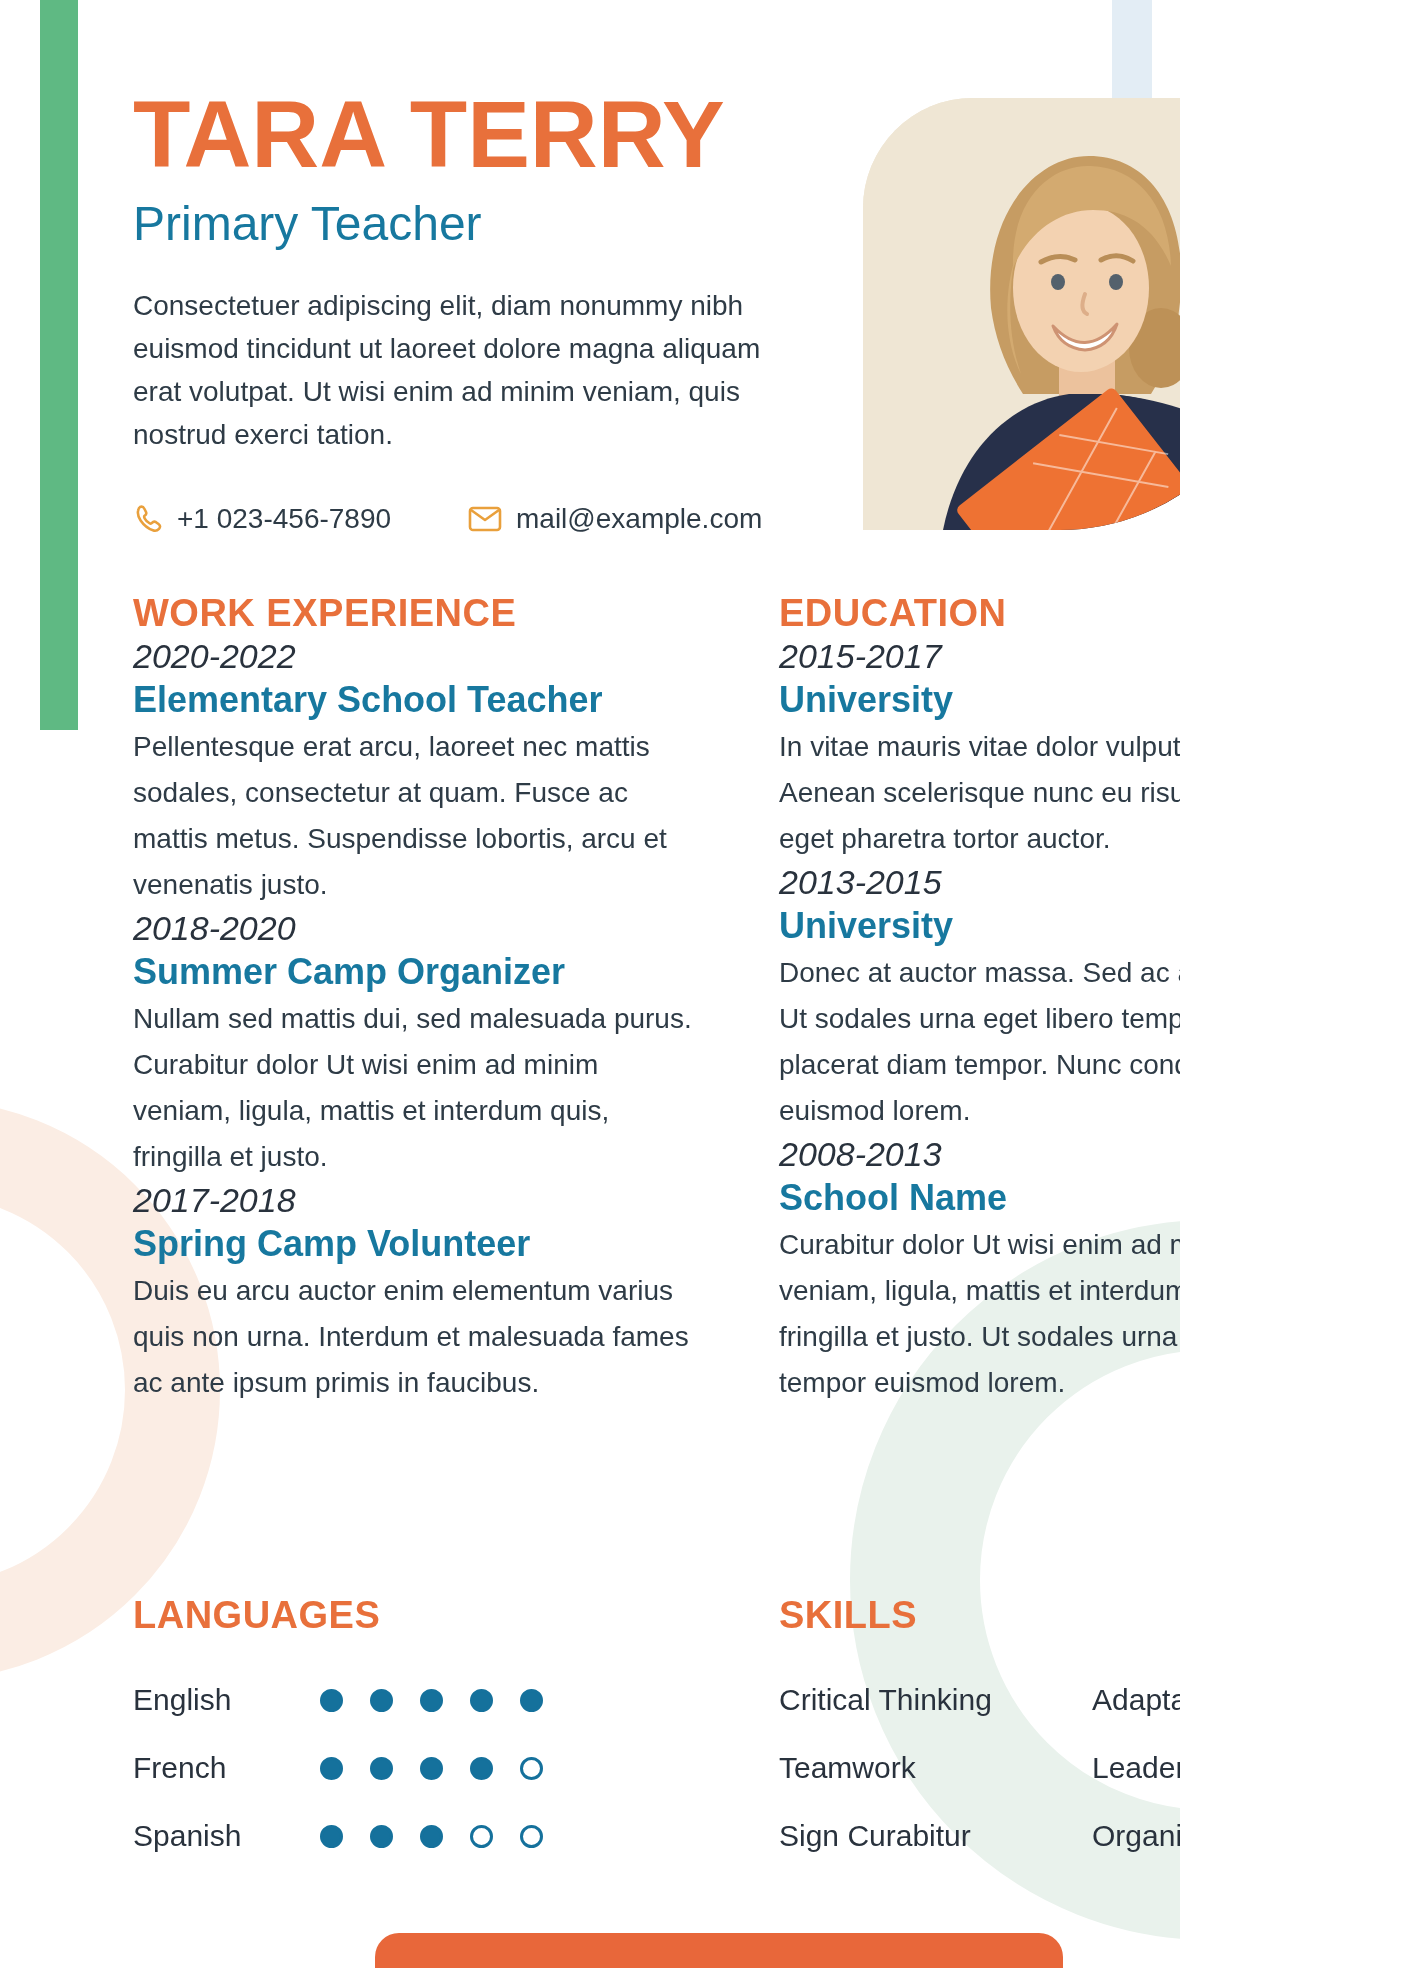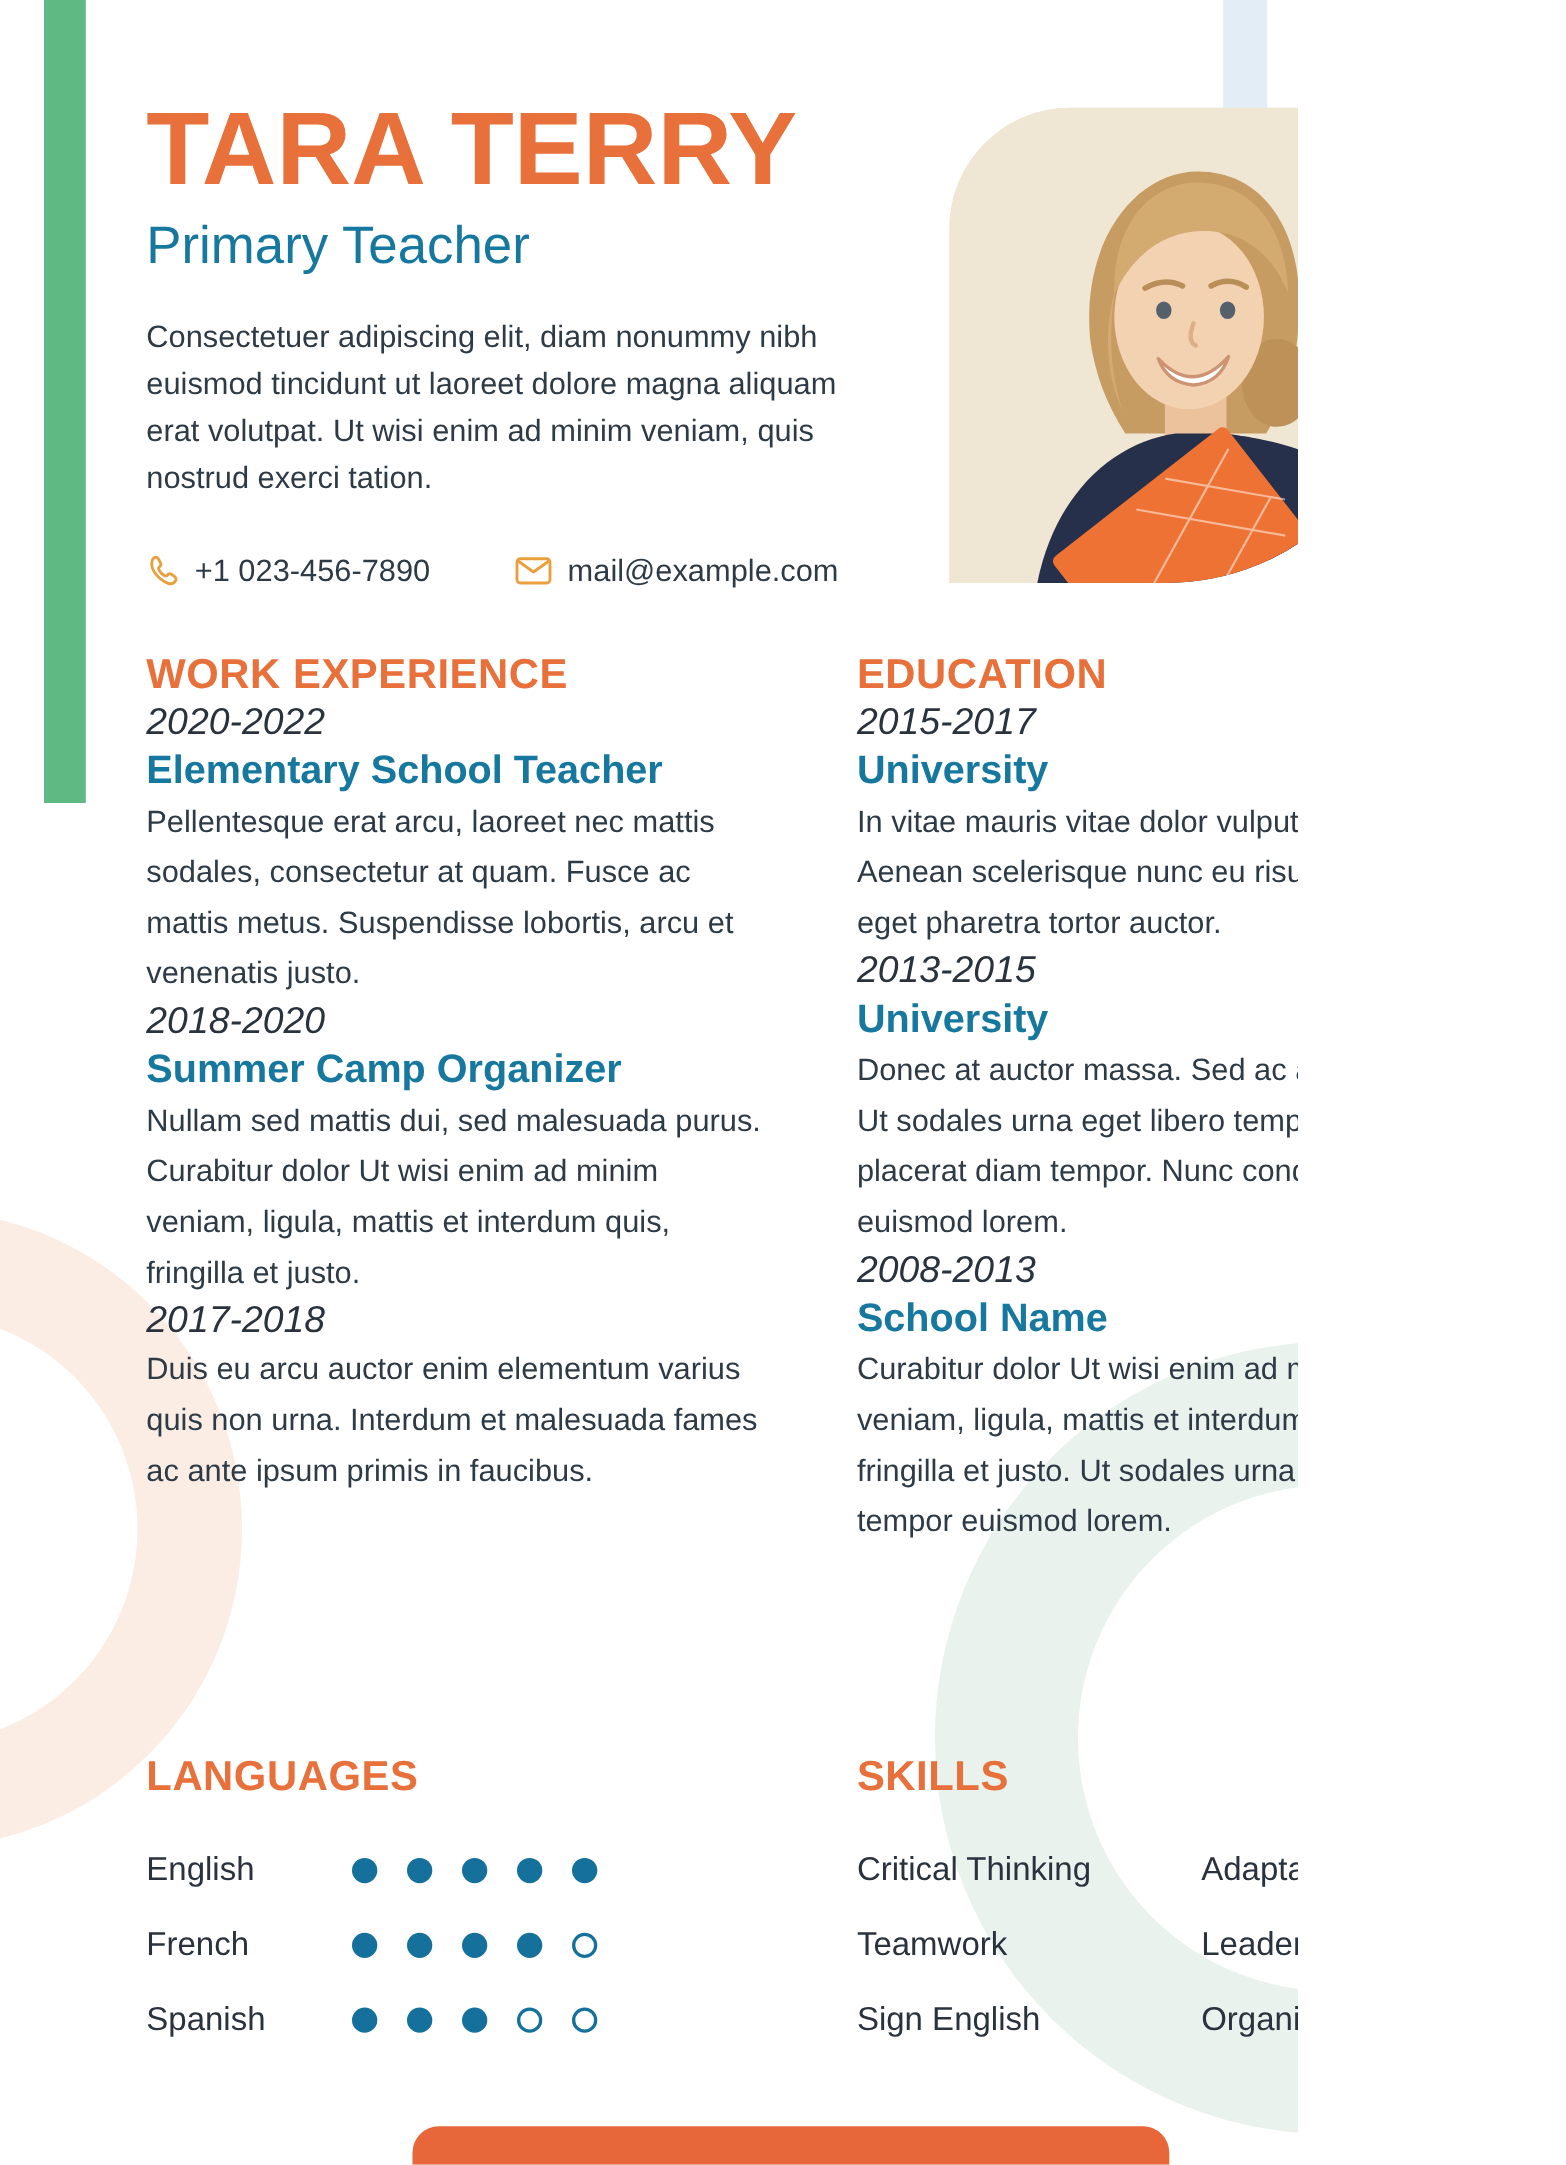--- a/index.html
+++ b/index.html
@@ -120,20 +120,21 @@
       <div class="etitle">Elementary School Teacher</div>
       <div class="edesc">Pellentesque erat arcu, laoreet nec mattis sodales, consectetur at quam. Fusce ac mattis metus. Suspendisse lobortis, arcu et venenatis justo.</div>
     </div>
     <div class="entry">
       <div class="period">2018-2020</div>
       <div class="etitle">Summer Camp Organizer</div>
       <div class="edesc">Nullam sed mattis dui, sed malesuada purus. Curabitur dolor Ut wisi enim ad minim veniam, ligula, mattis et interdum quis, fringilla et justo.</div>
     </div>
     <div class="entry">
       <div class="period">2017-2018</div>
+      <div class="etitle">Spring Camp Volunteer</div>
       <div class="edesc">Duis eu arcu auctor enim elementum varius quis non urna. Interdum et malesuada fames ac ante ipsum primis in faucibus.</div>
     </div>
   </div>
 
   <div class="col right">
     <div class="section-title">EDUCATION</div>
     <div class="entry">
       <div class="period">2015-2017</div>
       <div class="etitle">University</div>
       <div class="edesc">In vitae mauris vitae dolor vulputate pulvinar. Aenean scelerisque nunc eu risus hendrerit, eget pharetra tortor auctor.</div>
@@ -186,18 +187,18 @@
     </div>
   </div>
 
   <div class="bottom skills">
     <div class="section-title">SKILLS</div>
     <div class="skill-grid">
       <div class="skill-item">Critical Thinking</div>
       <div class="skill-item">Adaptability</div>
       <div class="skill-item">Teamwork</div>
       <div class="skill-item">Leadership</div>
-      <div class="skill-item">Sign English</div>
+      <div class="skill-item">Sign Curabitur</div>
       <div class="skill-item">Organisation</div>
     </div>
   </div>
 
 </div>
 
 </body></html>

